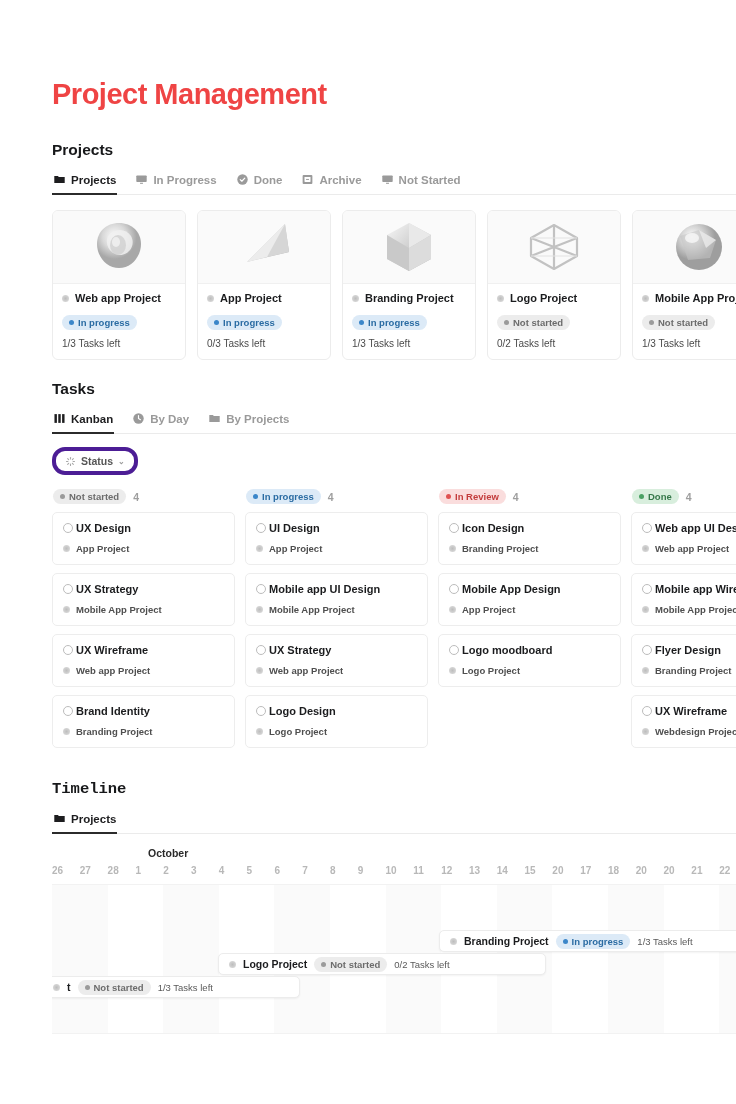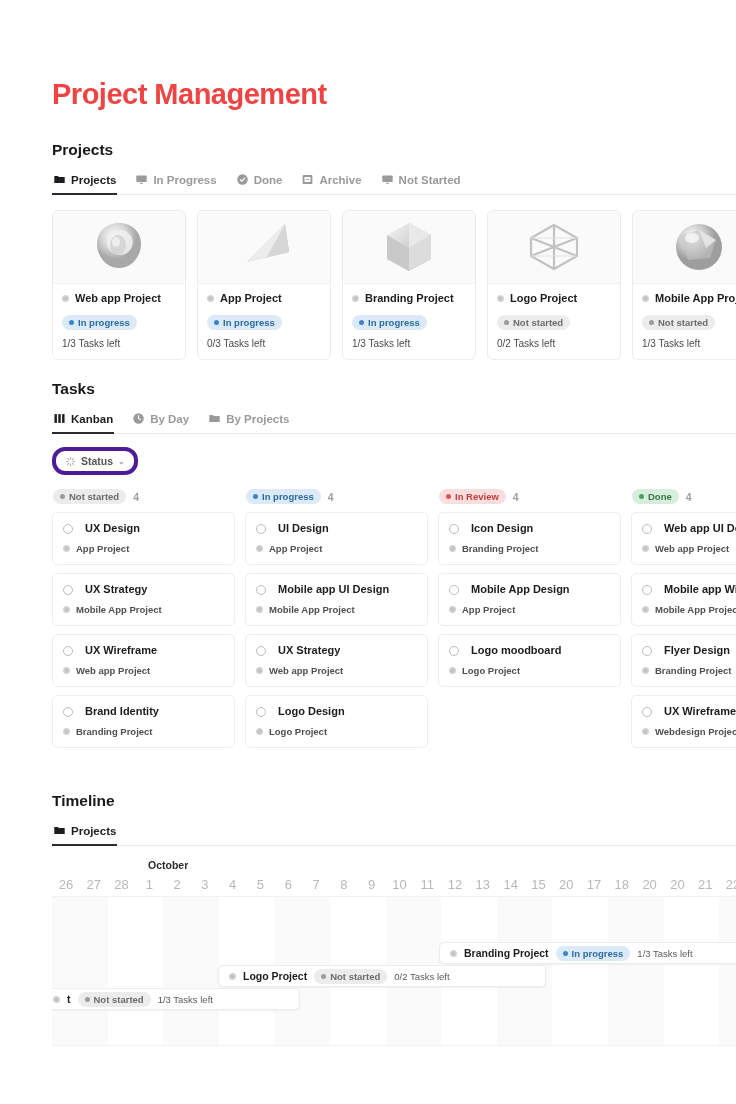--- a/index.html
+++ b/index.html
@@ -17,21 +17,21 @@
     font-size: 29px; font-weight: 700; letter-spacing: -0.5px;
     color: #ef4444; margin-top: 78px;
   }
 
   
   .section-head {
     font-size: 15.5px; font-weight: 700; color: #17181a;
   }
   #projects-section .section-head { margin-top: 30px; }
   #tasks-section .section-head { margin-top: 20px; }
-  #timeline-section .section-head { margin-top: 36px; }
+  #timeline-section .section-head { margin-top: 24px; font-family: Liberation Mono, monospace; }
 
   
   .tabbar {
     display: flex; align-items: flex-end; gap: 17px;
     margin-top: 10px; border-bottom: 1px solid #ebebeb;
     padding-right: 0;
   }
   .tab {
     display: flex; align-items: center; gap: 5px;
     padding: 3px 1px 7px 1px;
@@ -107,43 +107,43 @@
   .kcol-head {
     display: flex; align-items: center; gap: 7px;
     padding-left: 1px; margin-bottom: 8px;
   }
   .kcount { font-size: 10.5px; color: #9e9e9e; font-weight: 600; }
   .kcard {
     border: 1px solid #ededed; border-radius: 5px;
     background: #fff; padding: 9px 10px 10px 10px; margin-bottom: 8px;
   }
   .kcard-title {
-    display: flex; align-items: flex-end; gap: 12px;
+    display: flex; align-items: center; gap: 3px;
     font-size: 11px; font-weight: 700; color: #1b1c1e; white-space: nowrap;
   }
   .checkbox {
     width: 10px; height: 10px; border: 1.3px solid #bcbcbc;
     border-radius: 50%; flex: 0 0 10px;
   }
   .kcard-proj {
     display: flex; align-items: center; gap: 6px;
     margin-top: 9px; font-size: 9.5px; color: #4f4f4f; font-weight: 600;
     white-space: nowrap;
   }
 
   
   .tl-wrap { margin-top: 13px; width: 684px; overflow: hidden; position: relative; }
   .tl-month {
     font-size: 10.5px; font-weight: 700; color: #2a2a2a;
     margin-left: 96px; margin-bottom: 6px;
   }
   .tl-days { display: flex; height: 14px; }
   .tl-day {
-    width: 27.8px; flex: 0 0 27.8px; text-align: center;
-    font-size: 13px; color: #b8b8b8; font-weight: 400;
+    width: 27.8px; flex: 0 0 27.8px; text-align: left;
+    font-size: 10px; color: #b8b8b8; font-weight: 700;
   }
   .tl-grid {
     position: relative; height: 150px; margin-top: 5px;
     border-top: 1px solid #f2f2f2; border-bottom: 1px solid #f2f2f2;
     background: #fff;
   }
   .tl-band {
     position: absolute; top: 0; bottom: 0; width: 55.6px;
     background: #fafafa;
   }

